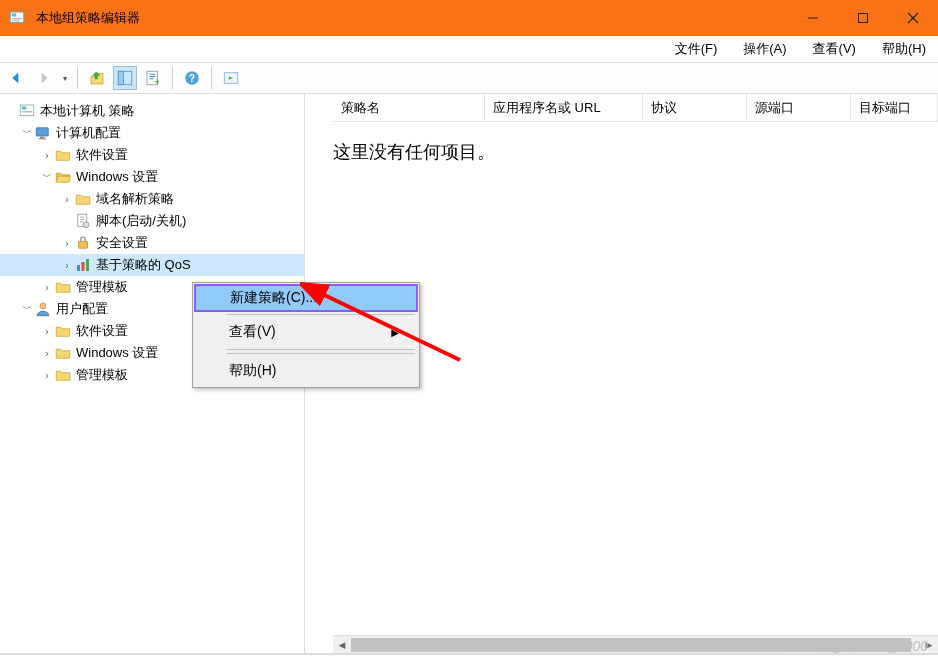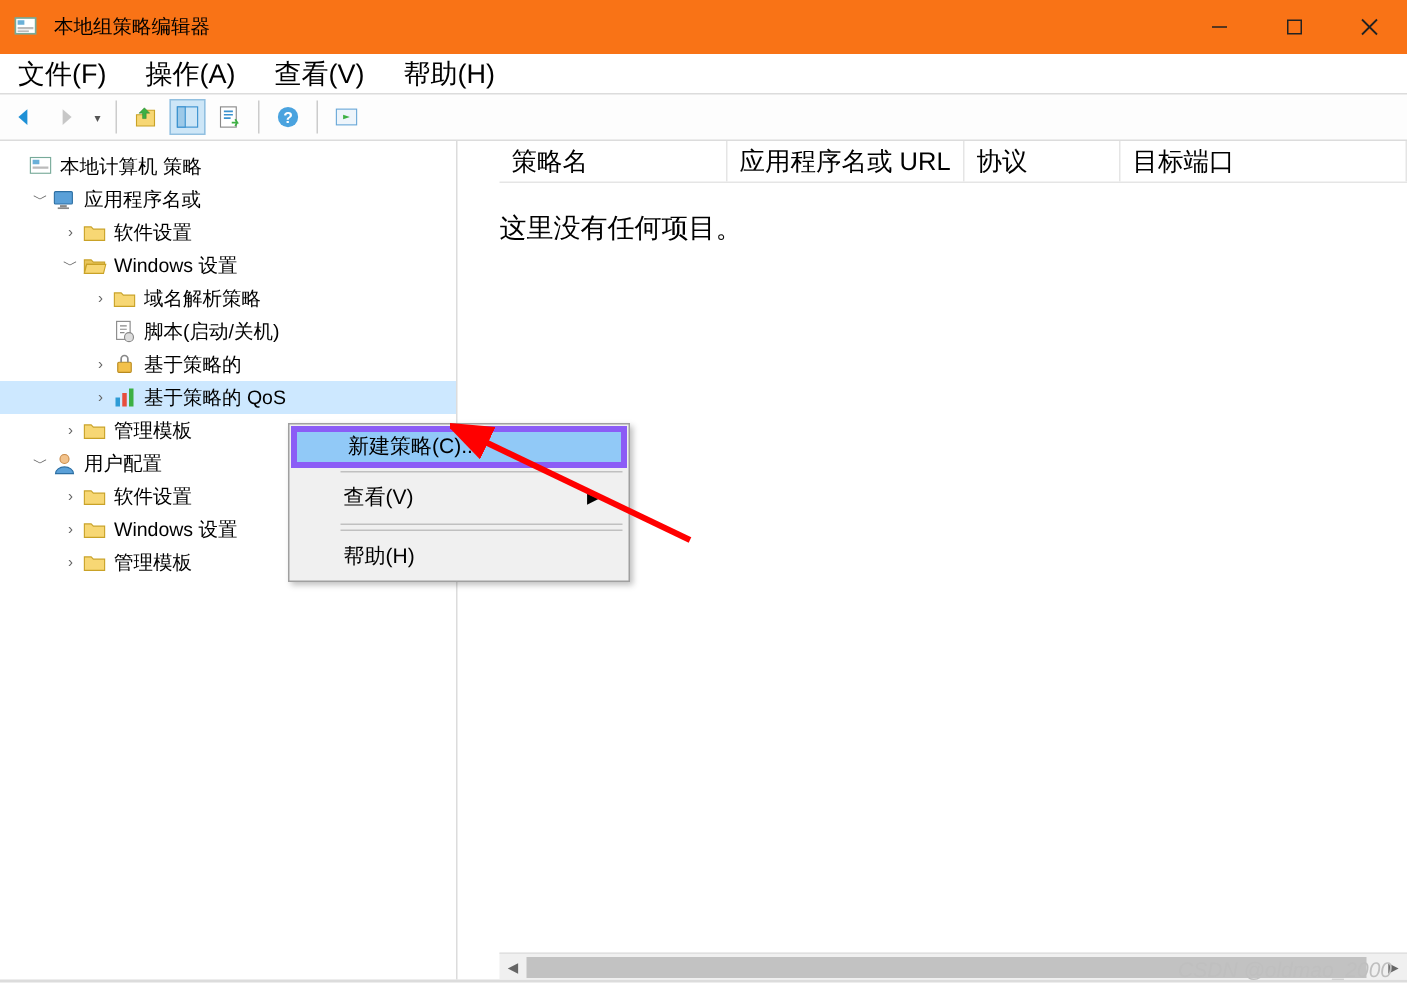--- a/index.html
+++ b/index.html
@@ -24,21 +24,22 @@
   .titlebar .appicon { width: 22px; height: 22px; margin-right: 8px; display:flex;align-items:center;justify-content:center;}
   .titlebar .title { flex: 1; font-size: 13px; }
   .winbtns { display:flex; height:36px;}
   .winbtn { width:50px; display:flex; align-items:center; justify-content:center; font-family: "Segoe MDL2 Assets", sans-serif; font-size:10px; color:#222;}
   .menubar {
     height: 26px;
     display: flex;
     align-items: center;
     padding: 0 8px;
     gap: 18px;
-    font-size: 18px;
+    font-size: 13px;
+    justify-content: flex-end;
   }
   .menubar span { padding:2px 4px;}
   .toolbar {
     height: 32px;
     border-top: 1px solid #dcdcdc;
     border-bottom: 1px solid #dcdcdc;
     display: flex;
     align-items: center;
     padding: 0 4px;
     gap: 4px;
@@ -66,21 +67,21 @@
     flex:1;
     display:flex;
     flex-direction:column;
     position:relative;
   }
   .list-header {
     display:flex;
     border-bottom:1px solid #e5e5e5;
     height:28px;
     align-items:center;
-    font-size:17px;
+    font-size:13px;
   }
   .list-header .col { padding:0 8px; border-right:1px solid #e5e5e5; height:100%; display:flex;align-items:center;}
   .empty-msg { text-align:left; padding:18px 0 0 0; font-size:18px;}
   .hscroll { height:18px; background:#f0f0f0; border-top:1px solid #e0e0e0; position:relative; margin-top:auto;}
   .hscroll .thumb { position:absolute; left:18px; top:2px; height:14px; width:560px; background:#c2c2c2;}
   .hscroll .arr { position:absolute; top:0; width:18px; height:18px; display:flex;align-items:center;justify-content:center; font-size:9px; color:#666;}
   .hscroll .arr.l{left:0;} .hscroll .arr.r{right:0;}
   .statusbar {
     height:24px;
     display:flex;
@@ -118,21 +119,21 @@
   .ctxitem {
     position:relative;
     height:28px;
     display:flex;
     align-items:center;
     padding-left:34px;
     padding-right:18px;
     font-size:14px;
     z-index:1;
   }
-  .ctxitem.hover { background:#91c9f7; border:4px solid #8b5cf6; margin:-1px;}
+  .ctxitem.hover { background:#91c9f7; border:2px solid #8b5cf6; margin:-1px;}
   .ctxitem .sub { margin-left:auto; font-size:10px;}
   .ctxsep { height:1px; background:#c0c0c0; margin:3px 2px 3px 32px;}
   .watermark {
     position:absolute; right:10px; bottom:4px;
     font-size:14px; color:#bfbfbf; font-style:italic;
     z-index:90;
   }
   
   .annot-arrow {
     position:absolute;
@@ -251,21 +252,21 @@
             <li>
               <div class="node indent1">
                 <span class="twisty">﹀</span>
                 <span class="nicon">
                     <svg viewBox="0 0 24 24" width="18" height="18">
                       <rect x="3" y="5" width="16" height="11" rx="1" fill="#5aa0d8" stroke="#2d6fa3"></rect>
                       <rect x="8" y="17" width="6" height="2" fill="#888"></rect>
                       <rect x="6" y="19" width="10" height="1.5" fill="#888"></rect>
                     </svg>
                   </span>
-                <span class="nlabel">应用程序名或</span>
+                <span class="nlabel">计算机配置</span>
               </div>
               <ul>
                 <li>
                     <div class="node indent2">
                   <span class="twisty">›</span>
                   <span class="nicon">
                         <svg viewBox="0 0 24 24" width="18" height="18">
                           <path d="M3 7 L9 7 L11 9 L21 9 L21 19 L3 19 Z" class="folder-closed"></path>
                         </svg>
                       </span>
@@ -310,21 +311,21 @@
                       </li>
                     <li>
                         <div class="node indent3">
                       <span class="twisty">›</span>
                       <span class="nicon">
                             <svg viewBox="0 0 24 24" width="18" height="18">
                               <rect x="6" y="10" width="12" height="9" rx="1" fill="#f3c14b" stroke="#b88a1f"></rect>
                               <path d="M9 10 V7 a3 3 0 0 1 6 0 V10" fill="none" stroke="#888" stroke-width="1.5"></path>
                             </svg>
                           </span>
-                      <span class="nlabel">基于策略的</span>
+                      <span class="nlabel">安全设置</span>
                     </div>
                       </li>
                     <li>
                         <div class="node indent3 selected">
                       <span class="twisty">›</span>
                       <span class="nicon">
                             <svg viewBox="0 0 24 24" width="18" height="18">
                               <rect x="4" y="12" width="4" height="8" fill="#2e9bd6"></rect>
                               <rect x="10" y="8" width="4" height="12" fill="#e74c3c"></rect>
                               <rect x="16" y="4" width="4" height="16" fill="#3cb043"></rect>
@@ -399,20 +400,21 @@
         </li>
       </ul>
     </div>
   </div>
 
   <div class="listpane">
     <div class="list-header">
       <div class="col" style="width:152px">策略名</div>
       <div class="col" style="width:158px">应用程序名或 URL</div>
       <div class="col" style="width:104px">协议</div>
+      <div class="col" style="width:104px">源端口</div>
       <div class="col" style="flex:1">目标端口</div>
     </div>
     <div class="empty-msg">这里没有任何项目。</div>
     <div class="hscroll">
       <div class="arr l">◀</div>
       <div class="thumb"></div>
       <div class="arr r">▶</div>
     </div>
   </div>
 </div>

